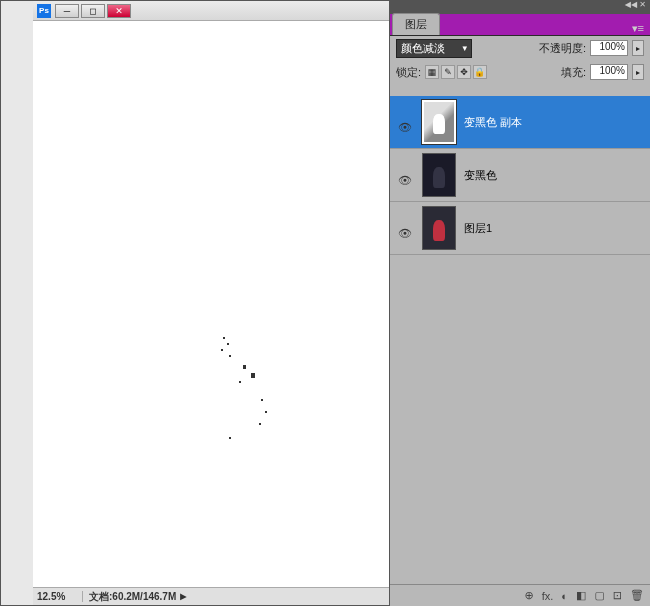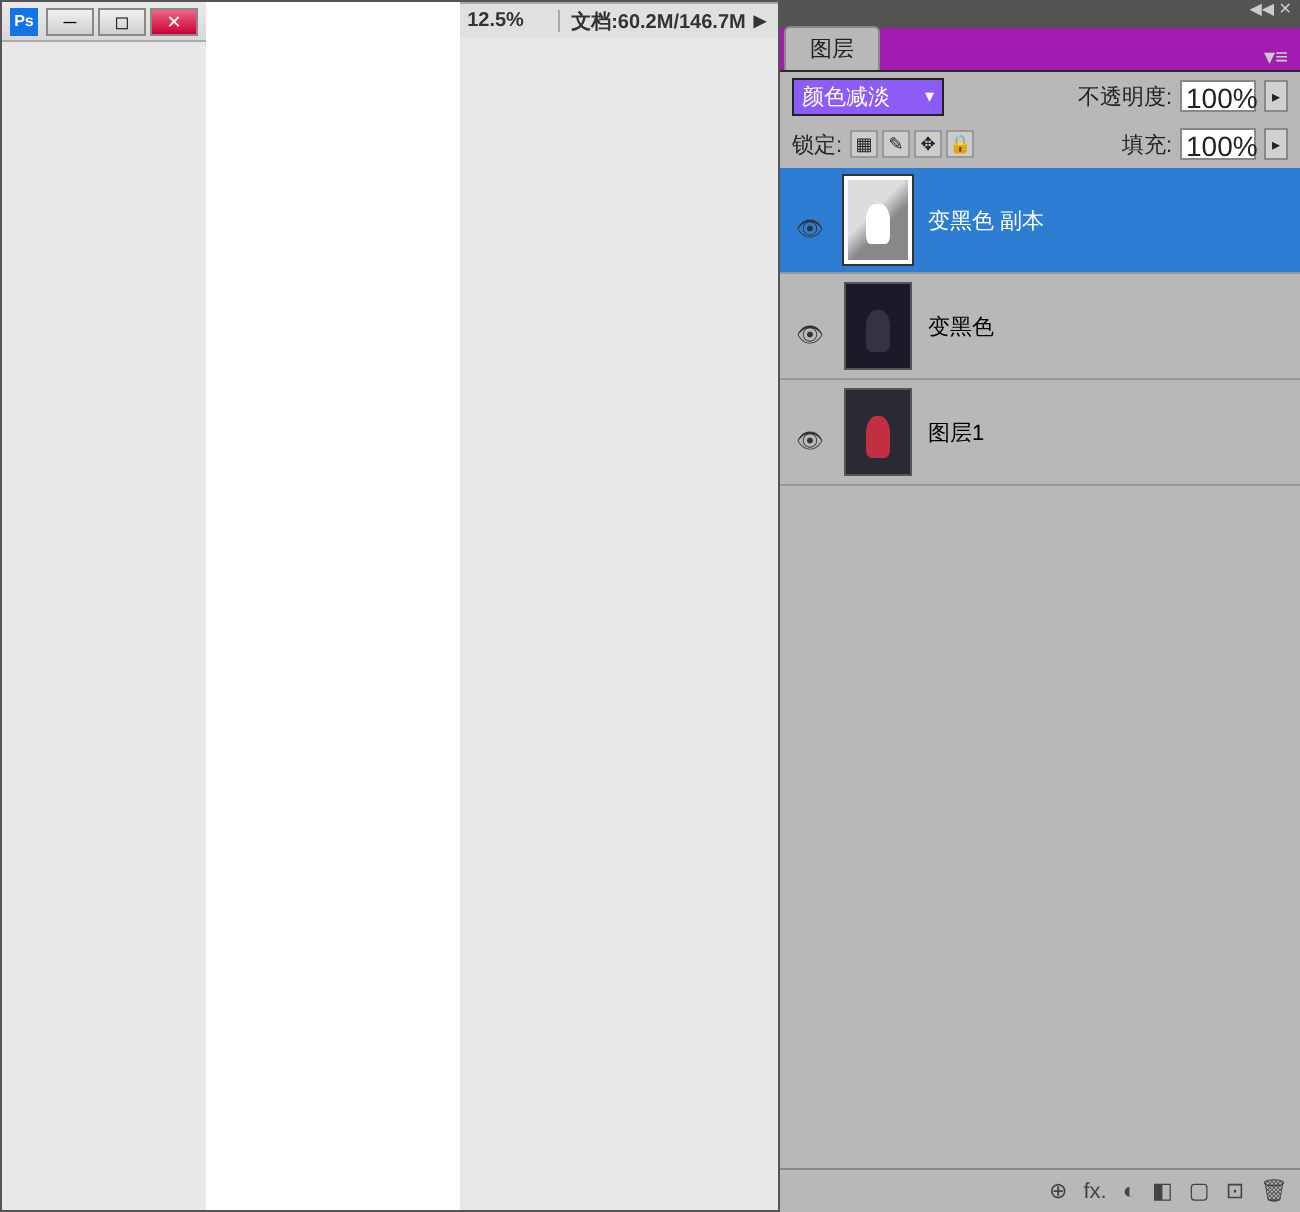--- a/index.html
+++ b/index.html
@@ -1,18 +1,18 @@
 <!DOCTYPE html>
 <html><head>
   <meta charset="utf-8">
   <style>
     * { margin: 0; padding: 0; box-sizing: border-box; font-family: "Microsoft YaHei", Arial, sans-serif; }
     body { background: #000; width: 650px; height: 606px; overflow: hidden; display: flex; }
     
-    .doc-window { width: 390px; height: 606px; background: #e8e8e8; display: flex; border: 1px solid #555; }
+    .doc-window { width: 390px; height: 606px; background: #e8e8e8; display: flex; flex-direction: column; border: 1px solid #555; padding-left: 32px; }
     .doc-titlebar { height: 20px; background: linear-gradient(#ebebeb, #d8d8d8); display: flex; align-items: center; padding: 0 4px; border-bottom: 1px solid #aaa; font-size: 11px; }
     .ps-icon { width: 14px; height: 14px; background: #1473e6; display: flex; align-items: center; justify-content: center; color: #fff; font-size: 8px; font-weight: bold; margin-right: 4px; }
     .doc-title { flex: 1; color: #333; }
     .win-controls { display: flex; gap: 2px; }
     .win-btn { width: 24px; height: 14px; border: 1px solid #888; background: linear-gradient(#f0f0f0, #d0d0d0); display: flex; align-items: center; justify-content: center; font-size: 9px; cursor: pointer; }
     .win-btn.close { background: linear-gradient(#e68, #c03); color: #fff; }
     
     .canvas-area { flex: 1; background: #fff; position: relative; overflow: hidden; }
     .canvas-speck { position: absolute; background: #333; width: 2px; height: 2px; }
     
@@ -22,28 +22,28 @@
     .tri { font-size: 8px; }
     
     .right-panel { width: 260px; height: 606px; background: #535353; display: flex; flex-direction: column; }
     .panel-topbar { height: 14px; background: #535353; display: flex; justify-content: flex-end; padding: 0 4px; font-size: 8px; color: #ccc; }
     .panel-tabs { height: 22px; background: #a21caf; display: flex; align-items: flex-end; padding-left: 2px; border-bottom: 1px solid #2a2a2a; }
     .panel-tab { padding: 3px 12px; background: #b8b8b8; color: #222; font-size: 11px; border: 1px solid #888; border-bottom: none; border-radius: 3px 3px 0 0; }
     .panel-menu { margin-left: auto; color: #ccc; font-size: 11px; padding: 0 6px; cursor: pointer; }
     
     .panel-body { flex: 1; background: #b8b8b8; display: flex; flex-direction: column; }
     .opts-row { height: 24px; display: flex; align-items: center; padding: 0 6px; font-size: 11px; color: #222; gap: 4px; }
-    .blend-select { background: #8b5cf6; color: #fff; padding: 1px 4px; border: 1px solid #222; width: 76px; font-size: 11px; display: flex; align-items: center; }
+    .blend-select { background: #404040; color: #fff; padding: 1px 4px; border: 1px solid #222; width: 76px; font-size: 11px; display: flex; align-items: center; }
     .blend-select::after { content: "▾"; margin-left: auto; font-size: 9px; }
-    .pct-input { width: 38px; height: 16px; background: #fff; border: 1px solid #888; font-size: 14px; text-align: right; padding: 0 2px; }
+    .pct-input { width: 38px; height: 16px; background: #fff; border: 1px solid #888; font-size: 10px; text-align: right; padding: 0 2px; }
     .pct-btn { width: 12px; height: 16px; background: #d0d0d0; border: 1px solid #888; font-size: 8px; display: flex; align-items: center; justify-content: center; }
     .lock-icons { display: flex; gap: 2px; }
     .lock-icon { width: 14px; height: 14px; border: 1px solid #999; background: #ccc; display: flex; align-items: center; justify-content: center; font-size: 9px; }
     
-    .layers-list { flex: 1; background: #b8b8b8; overflow-y: auto; }
+    .layers-list { flex: 1; background: #b8b8b8; overflow-y: auto; margin-top: 12px; }
     .layer-row { display: flex; align-items: center; min-height: 52px; border-bottom: 1px solid #999; padding: 4px 6px; gap: 8px; }
     .layer-row.selected { background: #2d7dd2; color: #fff; }
     .eye-col { width: 18px; display: flex; justify-content: center; }
     .eye-icon { width: 14px; height: 10px; position: relative; }
     .eye-icon::before { content: "👁"; font-size: 11px; line-height: 10px; color: #333; }
     .layer-row.selected .eye-icon::before { color: #333; }
     .thumb { width: 34px; height: 44px; background: #2a2a35; border: 1px solid #555; position: relative; overflow: hidden; }
     .layer-row.selected .thumb { border: 2px solid #fff; outline: 1px solid #333; }
     .thumb.bw { background: linear-gradient(135deg, #ddd 40%, #888 60%); }
     .thumb.dark { background: #1a1a28; }

